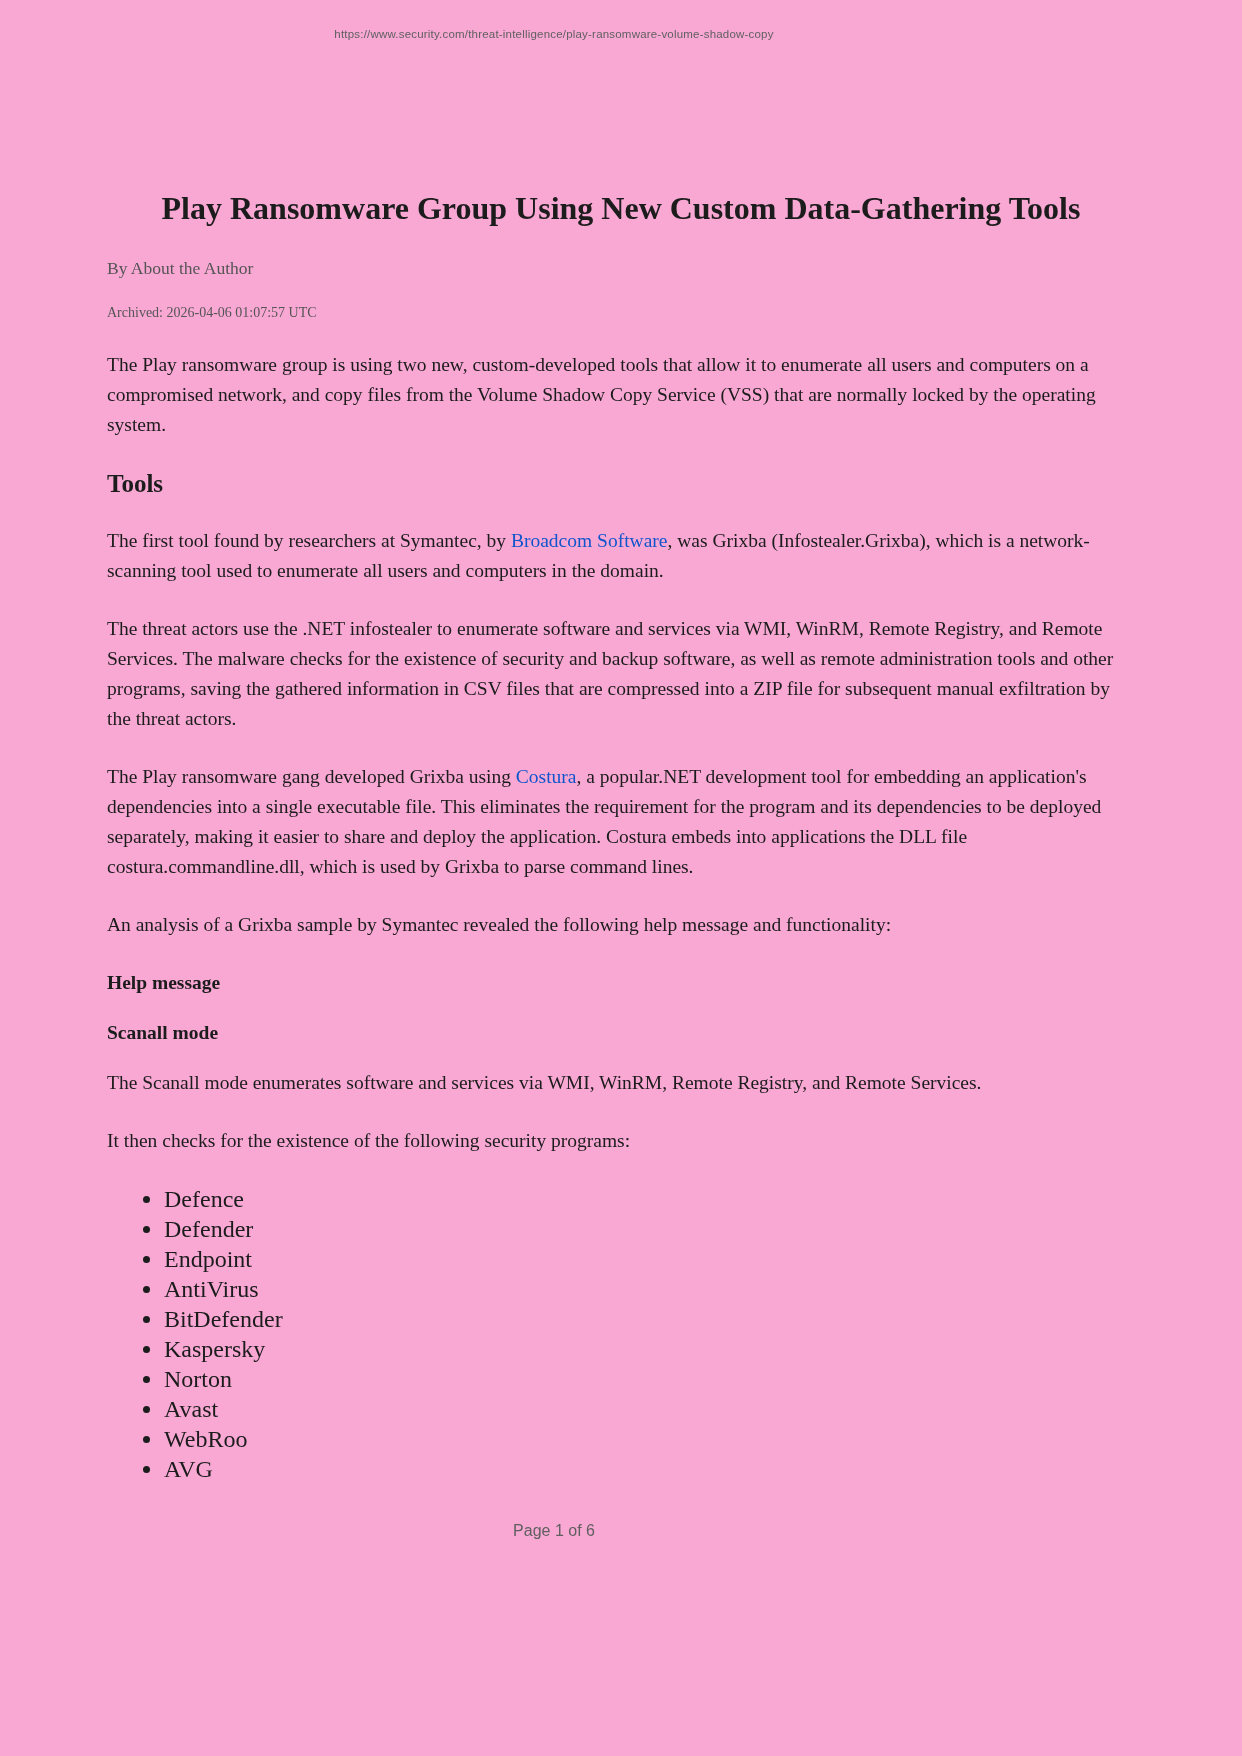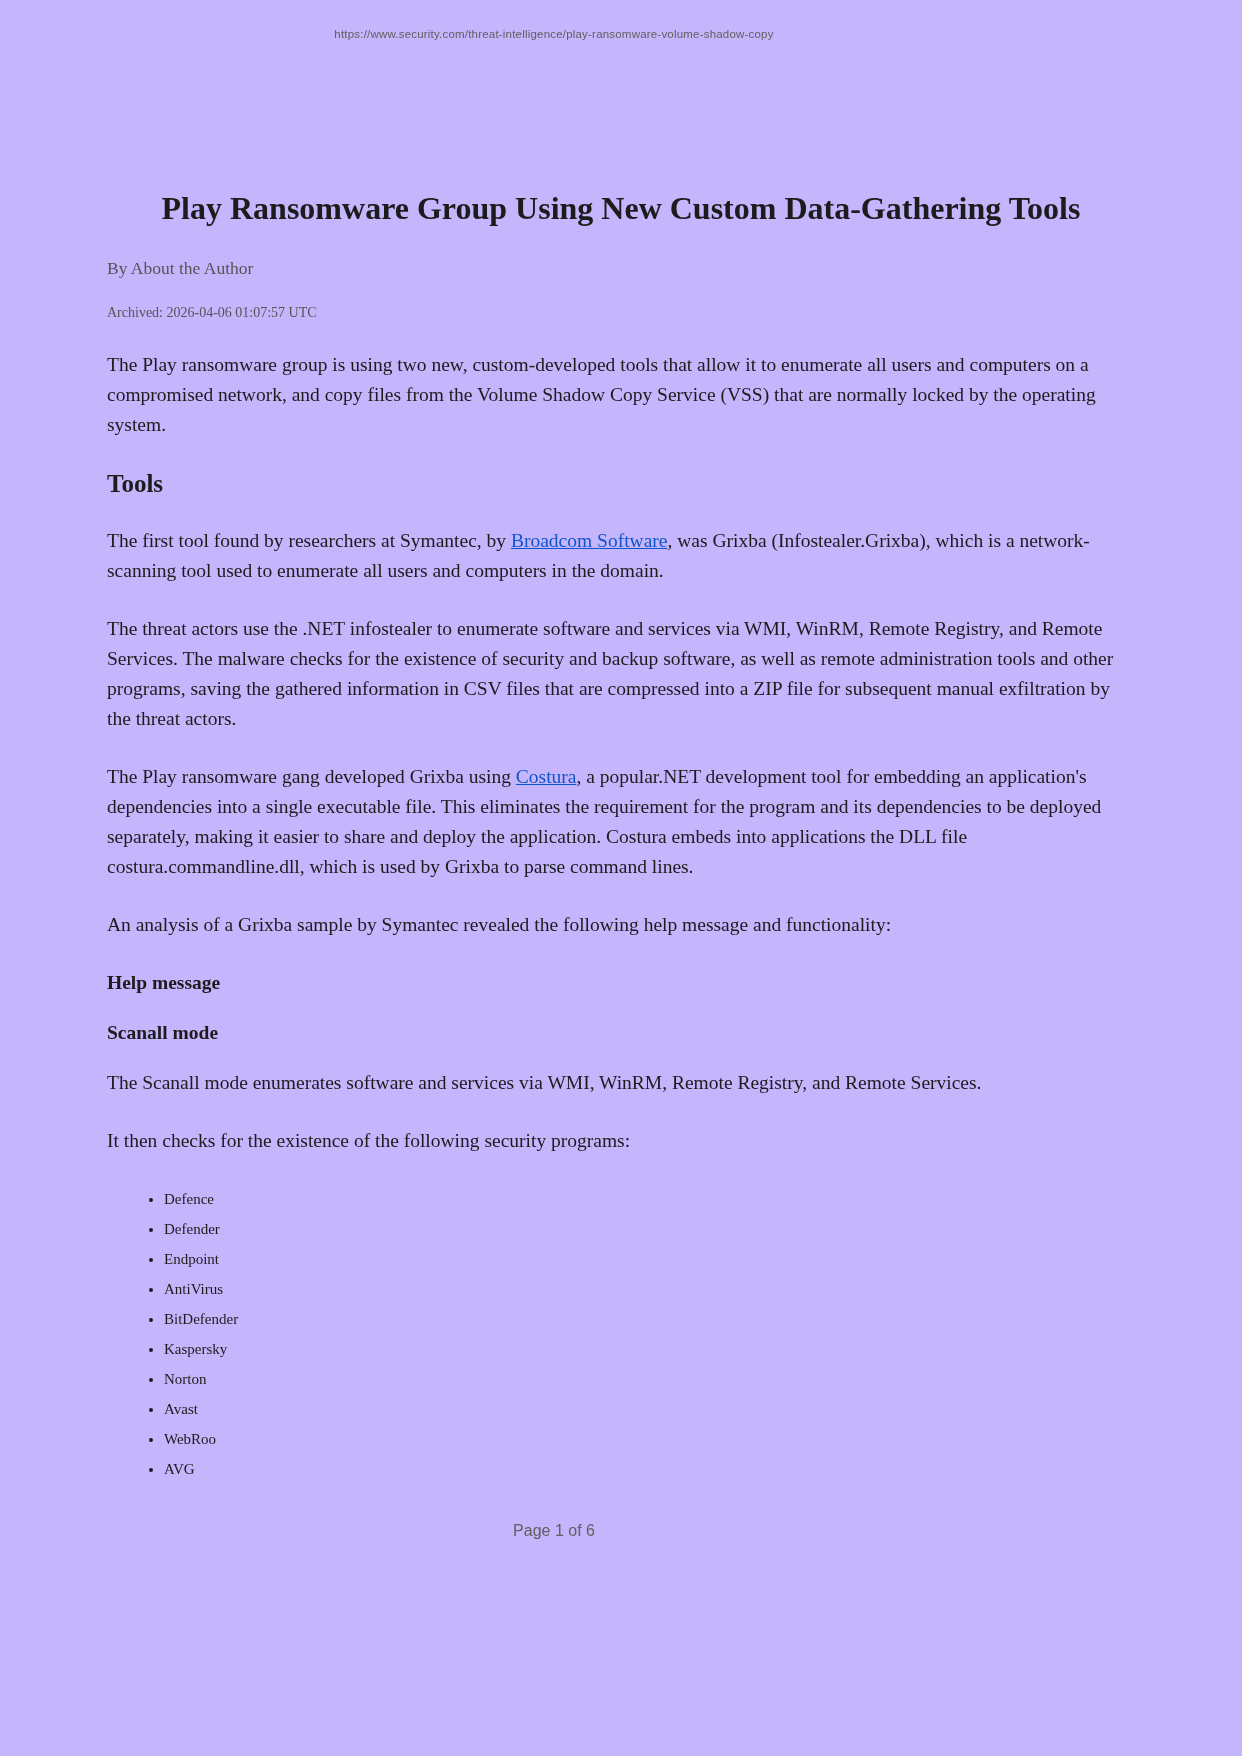--- a/index.html
+++ b/index.html
@@ -8,21 +8,21 @@
     width: 1242px;
     height: 1756px;
     position: relative;
     font-family: "Liberation Serif", serif;
     color: var(--text, #1c1c1c);
     overflow: hidden;
   }
   .page {
     position: absolute;
     inset: 0;
-    background: #c4b5fd;
+    background: #f9a8d4;
   }
   .print-header {
     position: absolute;
     top: 28px;
     left: 0;
     width: 1108px;
     text-align: center;
     font-family: "Liberation Sans", sans-serif;
     font-size: 11.5px;
     color: var(--muted2, #5f5f5f);
@@ -67,30 +67,29 @@
     margin: 0 0 26px 0;
   }
   p.bold-label {
     font-size: 19.5px;
     line-height: 30px;
     font-weight: 700;
     margin: 0 0 20px 0;
   }
   a.link {
     color: var(--link, #1155cc);
-    text-decoration: underline;
     cursor: pointer;
   }
   ul.program-list {
     margin: 0 0 28px 0;
     padding-left: 57px;
     list-style: disc;
   }
   ul.program-list li {
-    font-size: 15px;
+    font-size: 24px;
     line-height: 30px;
   }
   .print-footer {
     position: absolute;
     top: 1522px;
     left: 0;
     width: 1108px;
     text-align: center;
     font-family: "Liberation Sans", sans-serif;
     font-size: 16px;

